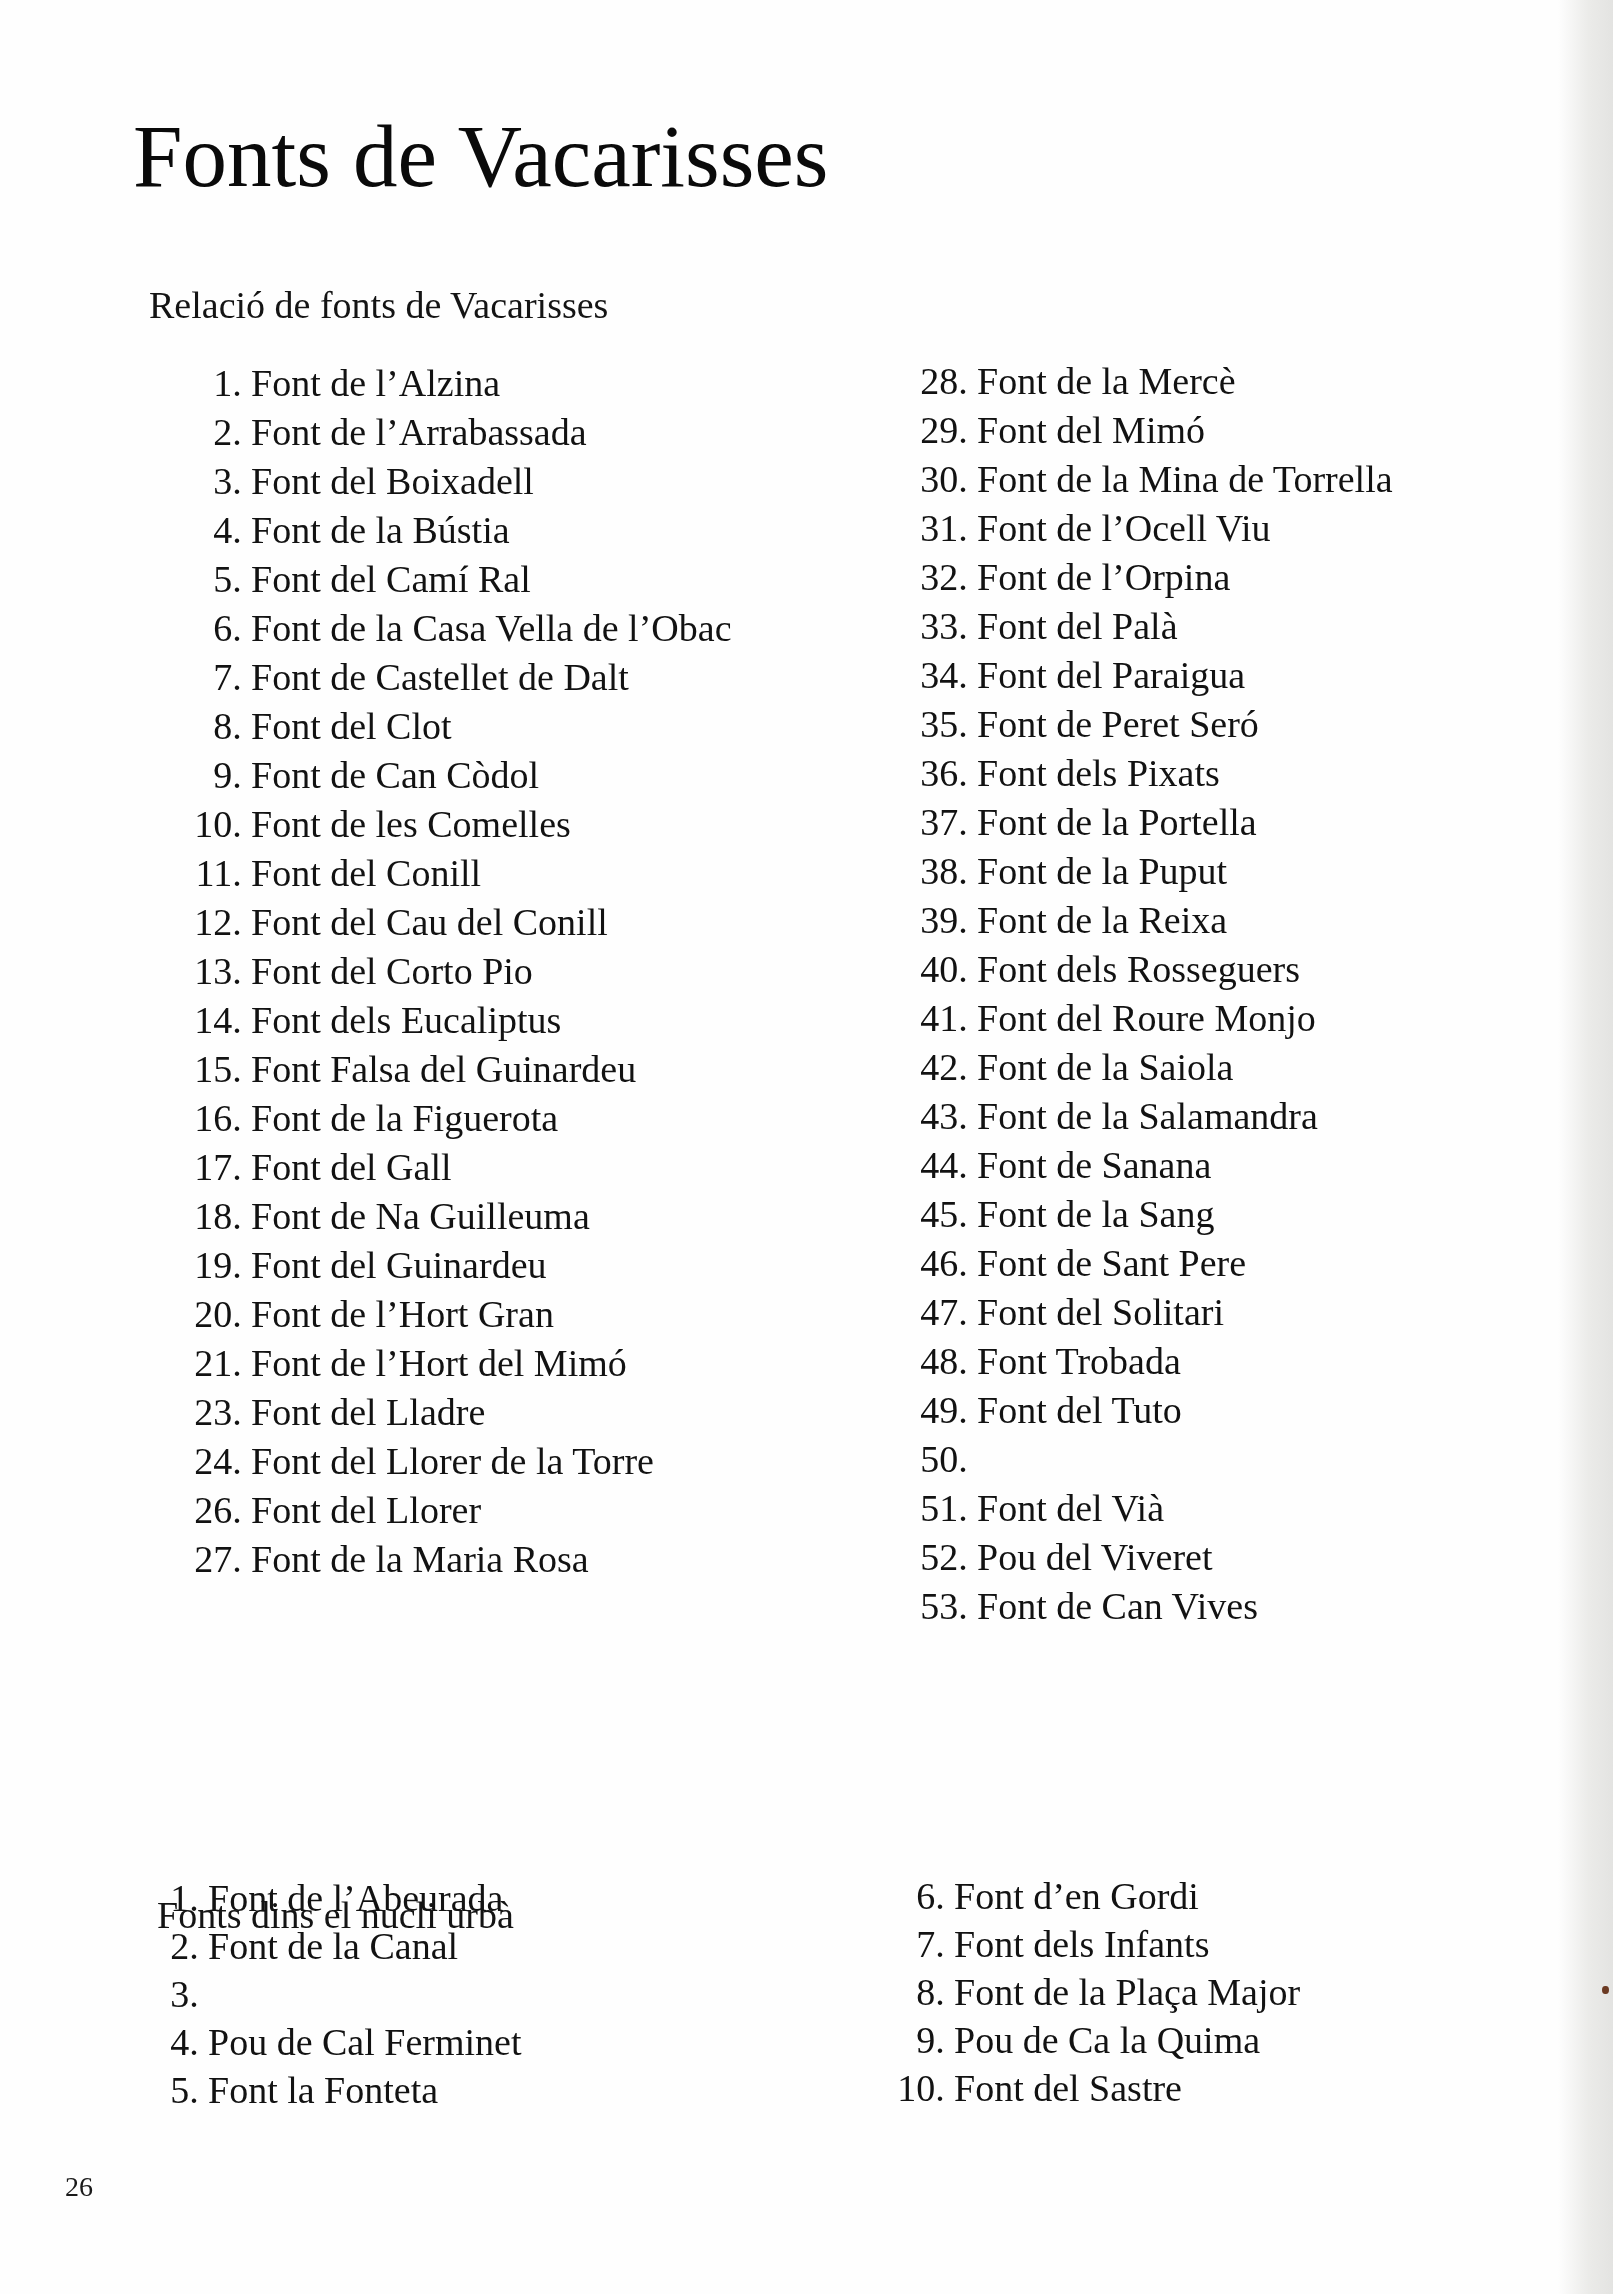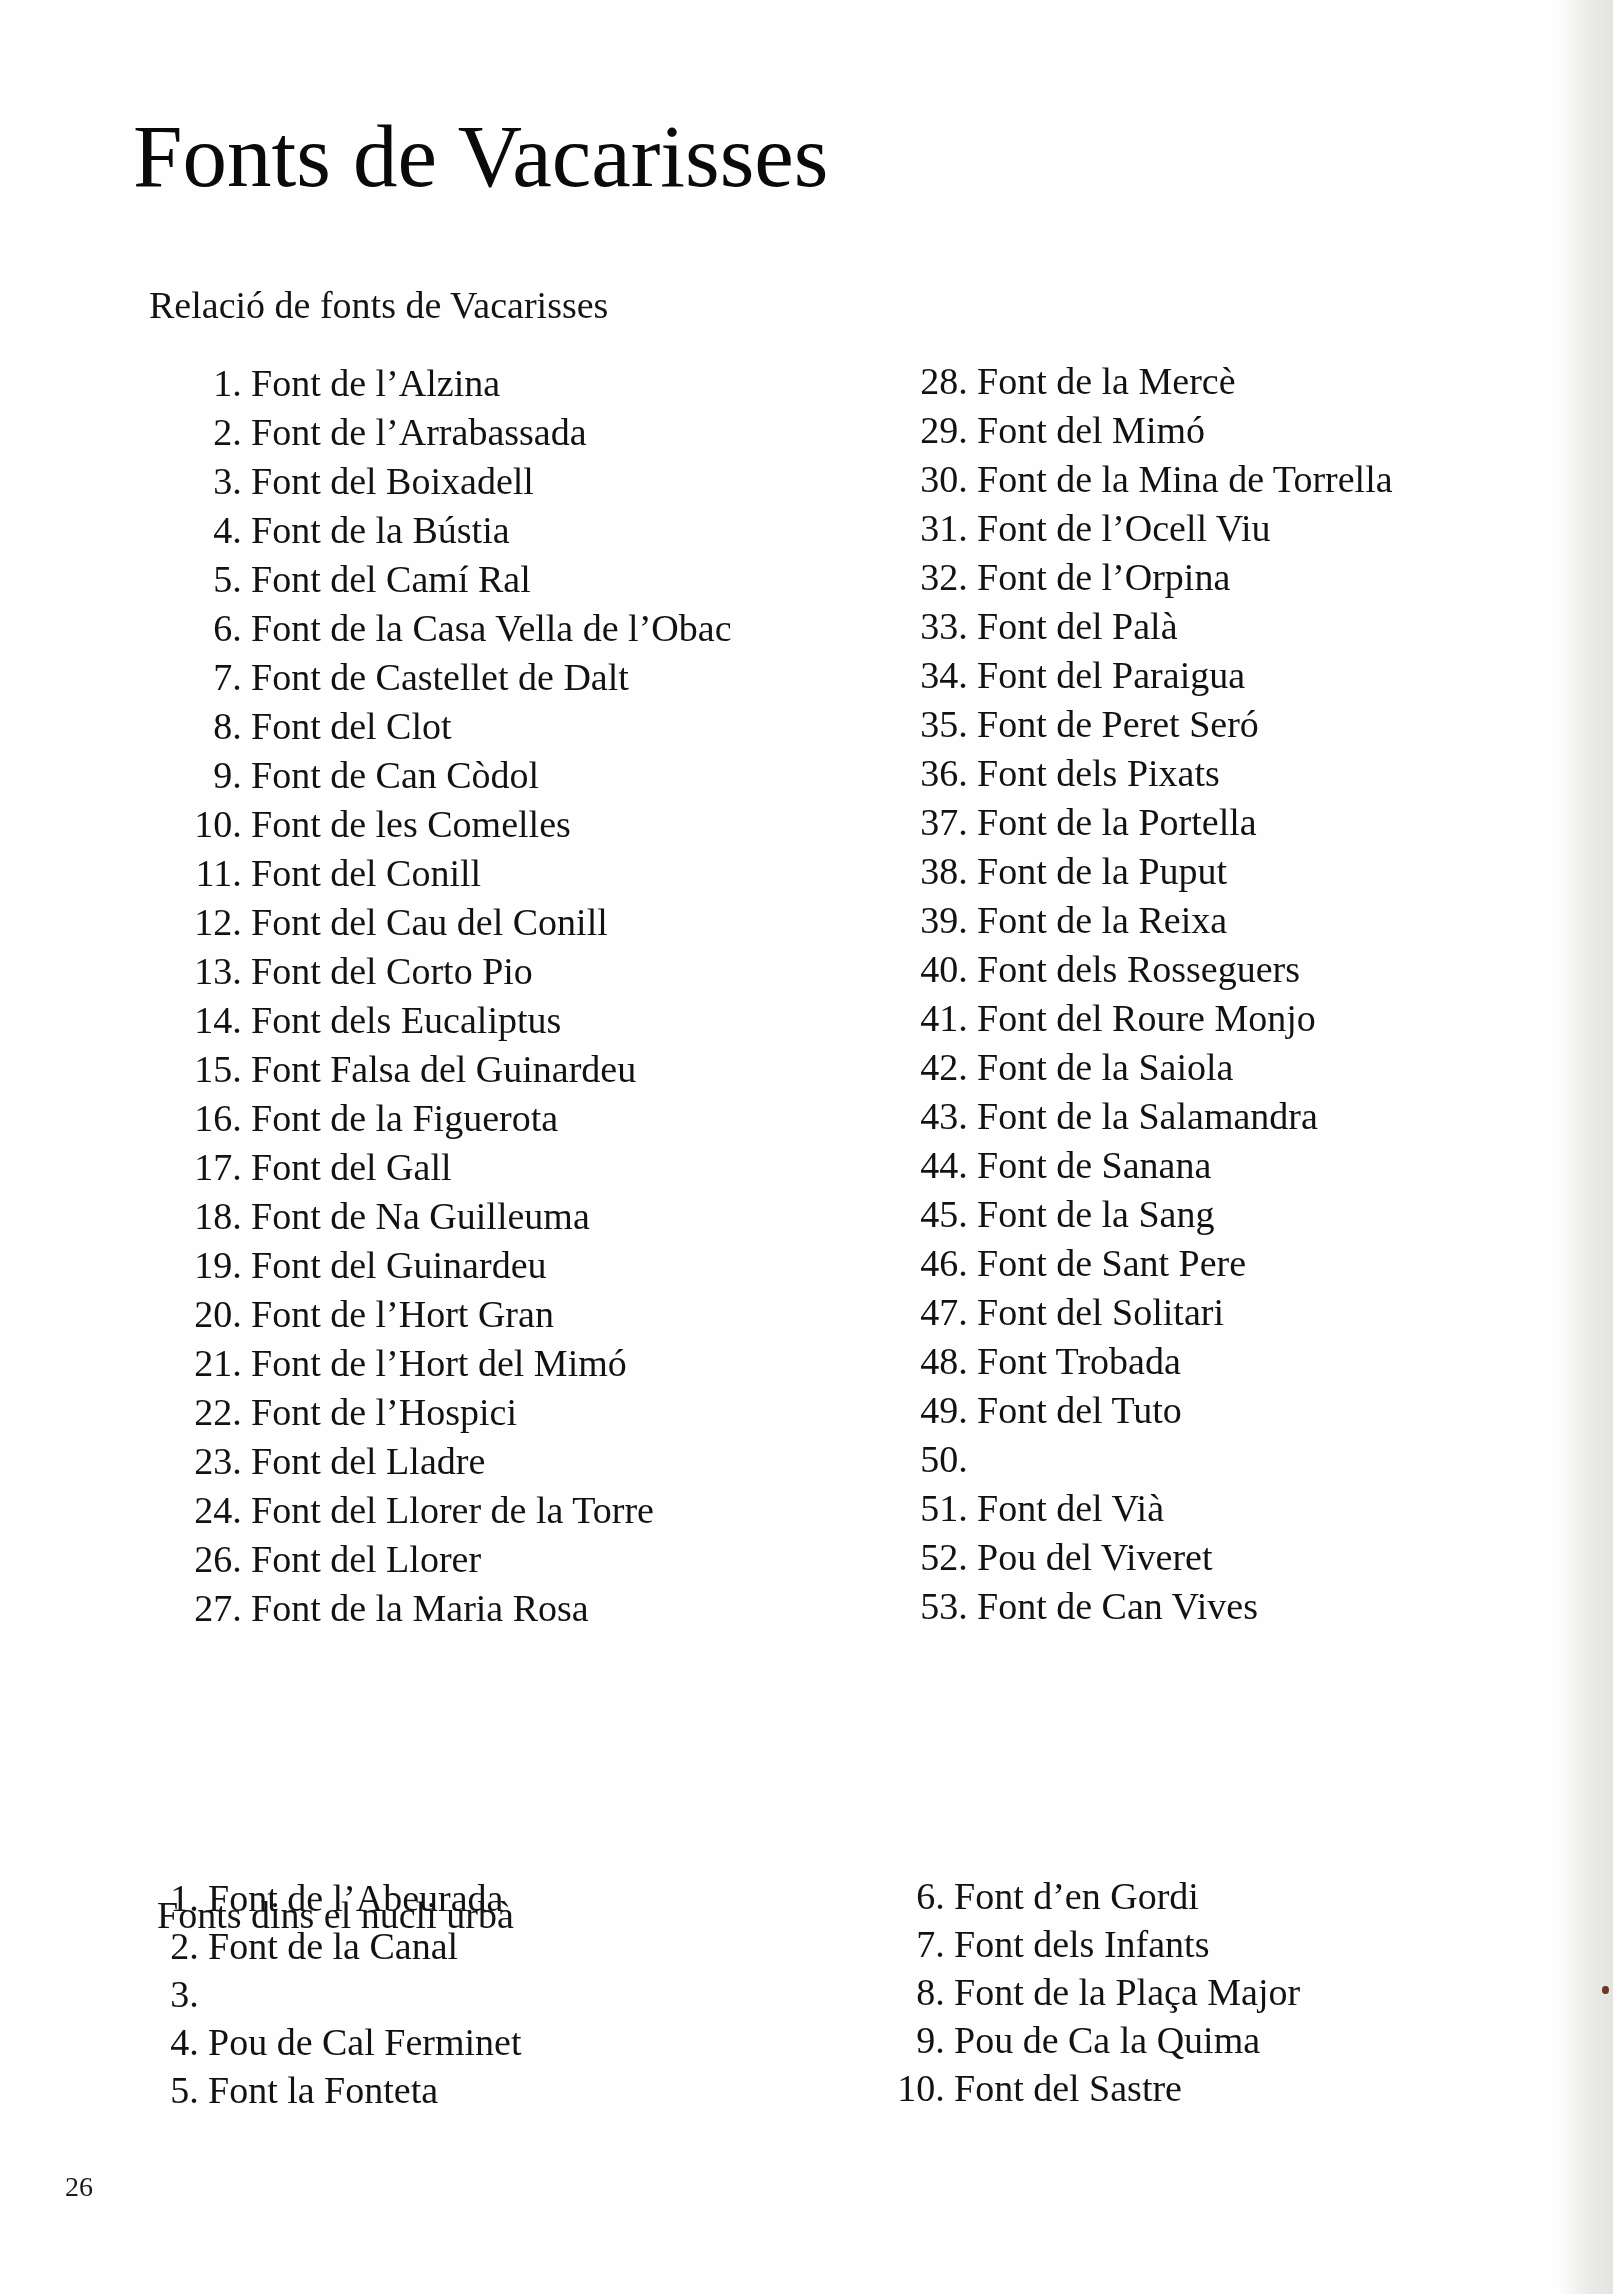--- a/index.html
+++ b/index.html
@@ -175,24 +175,20 @@
     </li>
     <li class="list-item">
       <span class="num">20.</span>
       <span class="name">Font de l’Hort Gran</span>
     </li>
     <li class="list-item">
       <span class="num">21.</span>
       <span class="name">Font de l’Hort del Mimó</span>
     </li>
     <li class="list-item">
-      <span class="num">22.</span>
-      <span class="name">Font de l’Hospici</span>
-    </li>
-    <li class="list-item">
       <span class="num">23.</span>
       <span class="name">Font del Lladre</span>
     </li>
     <li class="list-item">
       <span class="num">24.</span>
       <span class="name">Font del Llorer de la Torre</span>
     </li>
     <li class="list-item">
       <span class="num">26.</span>
       <span class="name">Font del Llorer</span>

